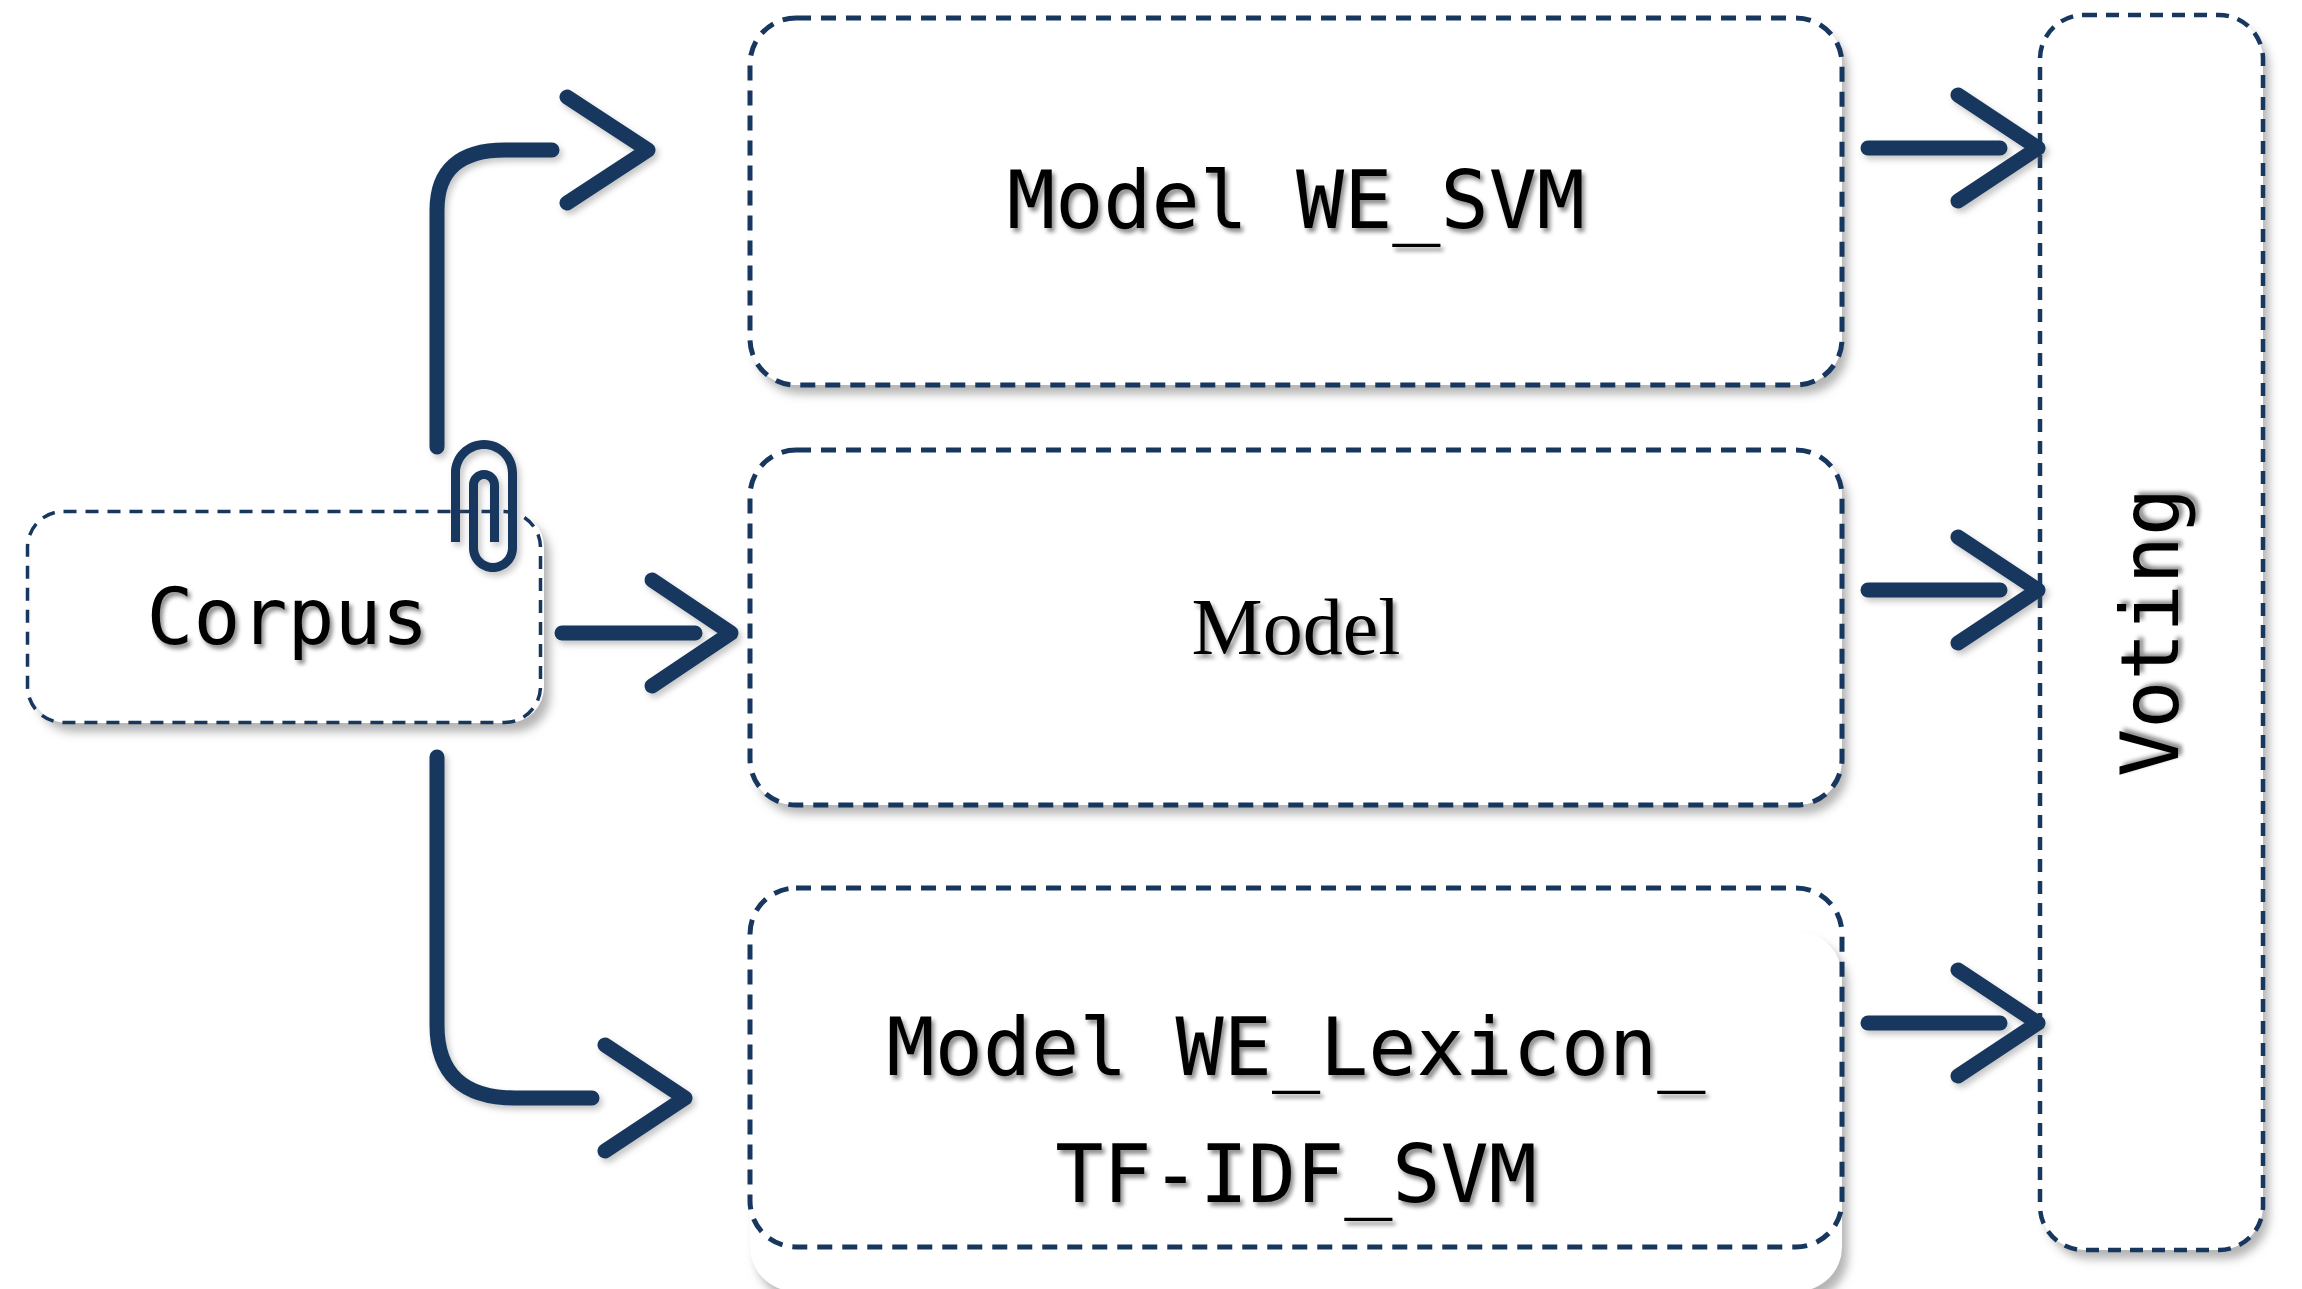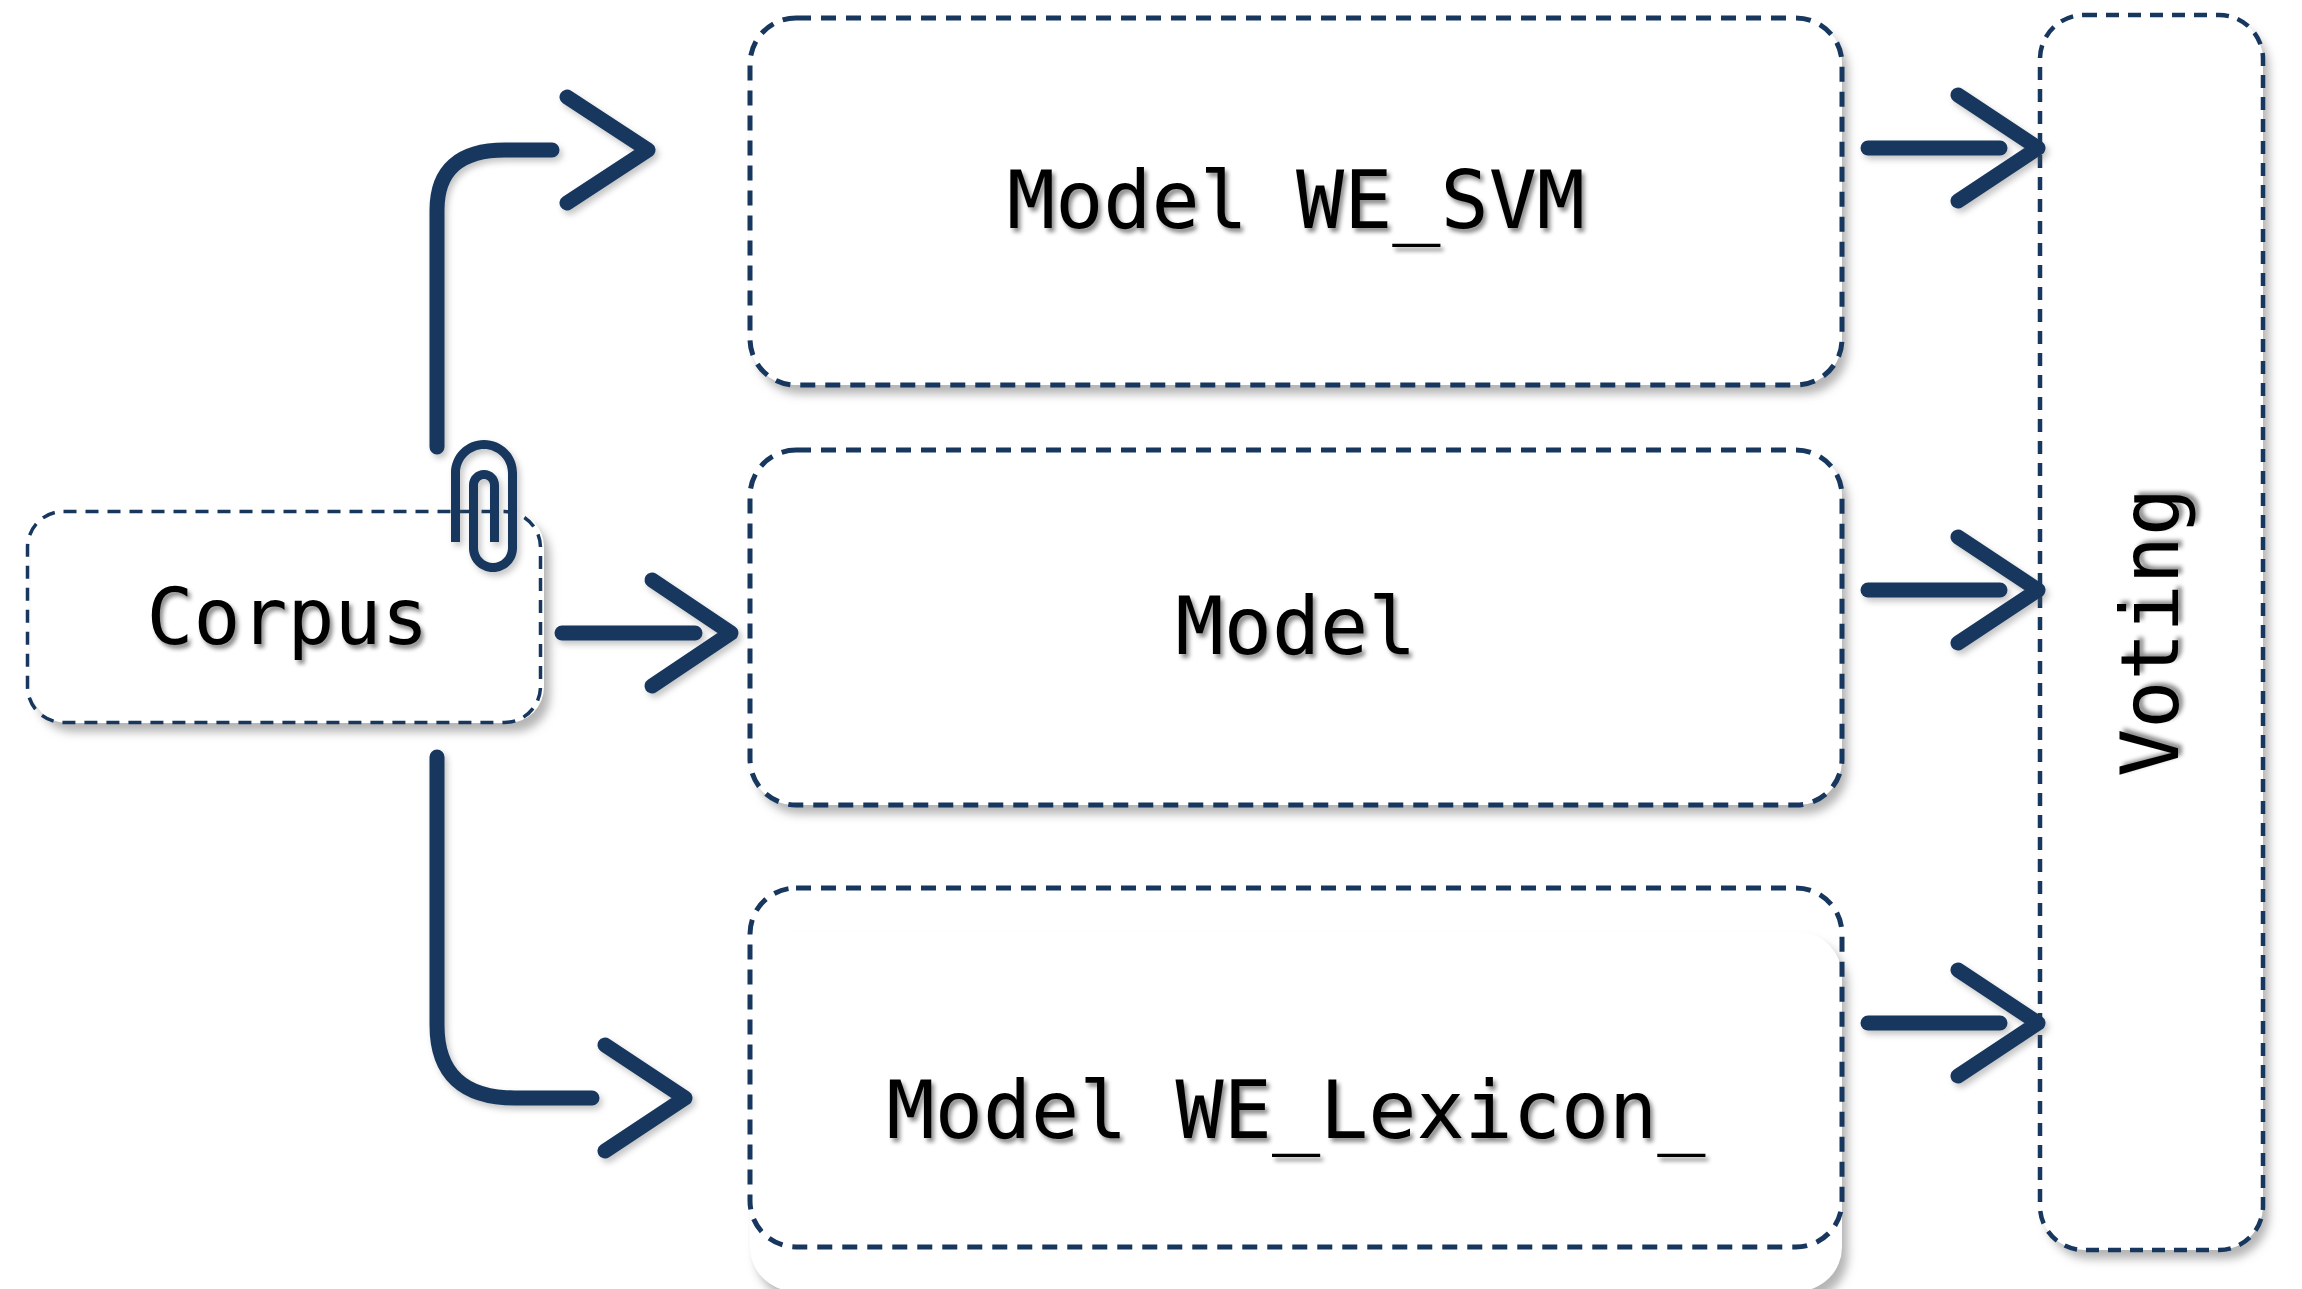--- a/index.html
+++ b/index.html
@@ -30,21 +30,21 @@
   .node .lbl {
     font-size: 80px;
     line-height: 1.36;
     color: #000000;
     text-shadow: 3px 4px 4px rgba(0,0,0,0.45);
     white-space: nowrap;
   }
   .node-corpus   { left: 31px;  top: 511px; width: 513px;  height: 212px; border-radius: 36px; }
   .node-corpus .lbl { font-size: 78px; }
   .node-model-1  { left: 750px; top: 18px;  width: 1092px; height: 367px; }
-  .node-model-2  { left: 750px; top: 450px; width: 1092px; height: 355px; }
+  .node-model-2  { left: 750px; top: 450px; width: 1092px; height: 355px; font-family: Liberation Serif, serif; }
   .node-model-3  { left: 750px; top: 932px; width: 1092px; height: 359px; gap: 18px; }
   .node-voting   { left: 2040px; top: 15px; width: 223px;  height: 1235px; }
   .node-voting .lbl {
     transform: rotate(-90deg);
   }
   svg.overlay {
     position: absolute;
     left: 0; top: 0;
     pointer-events: none;
   }
@@ -64,20 +64,21 @@
   <div class="node node-model-1">
     <span class="lbl">Model WE_SVM</span>
   </div>
 
   <div class="node node-model-2">
     <span class="lbl">Model</span>
   </div>
 
   <div class="node node-model-3">
     <span class="lbl">Model WE_Lexicon_</span>
+    <span class="lbl">TF-IDF_SVM</span>
   </div>
 
   <div class="node node-voting">
     <span class="lbl">Voting</span>
   </div>
 
   <svg class="overlay" width="2302" height="1289" viewBox="0 0 2302 1289">
 
     <g fill="none" stroke="#17375e">
       <rect x="27.5" y="511.5" width="513" height="211" rx="36" stroke-width="3.5" stroke-dasharray="13 9"></rect>

